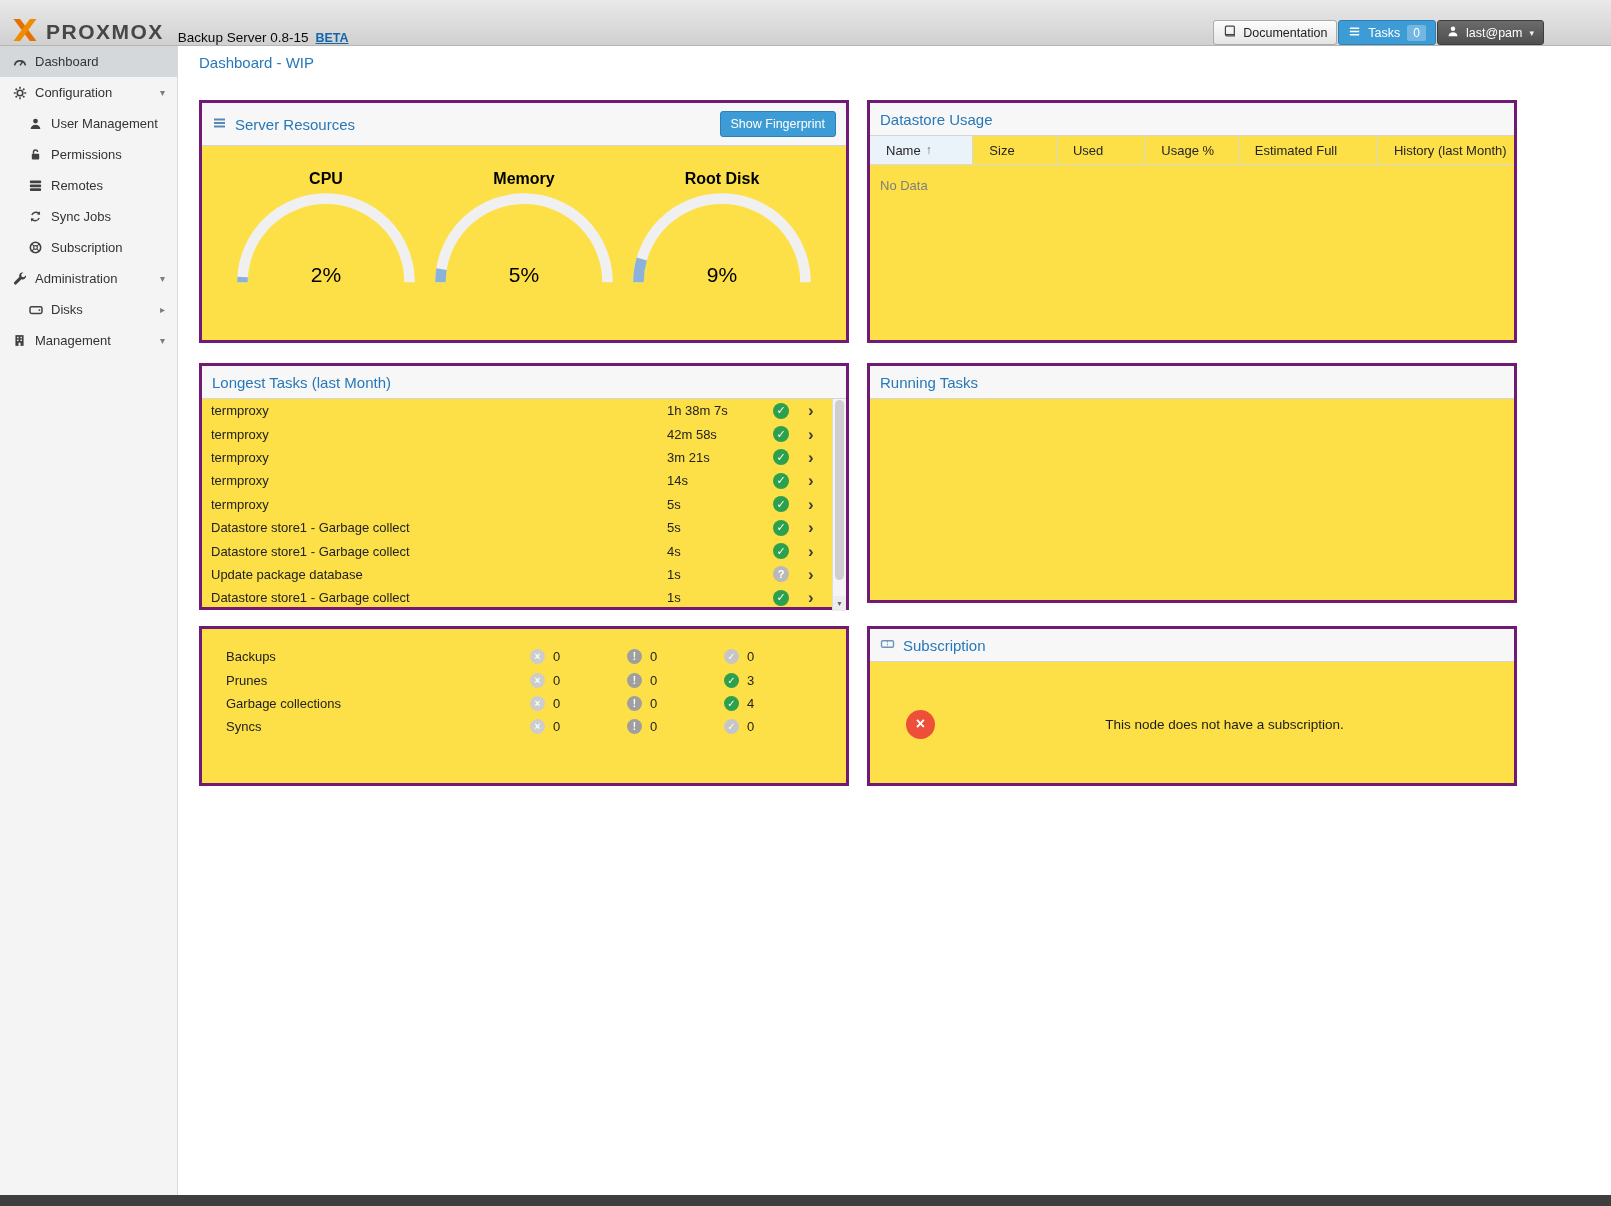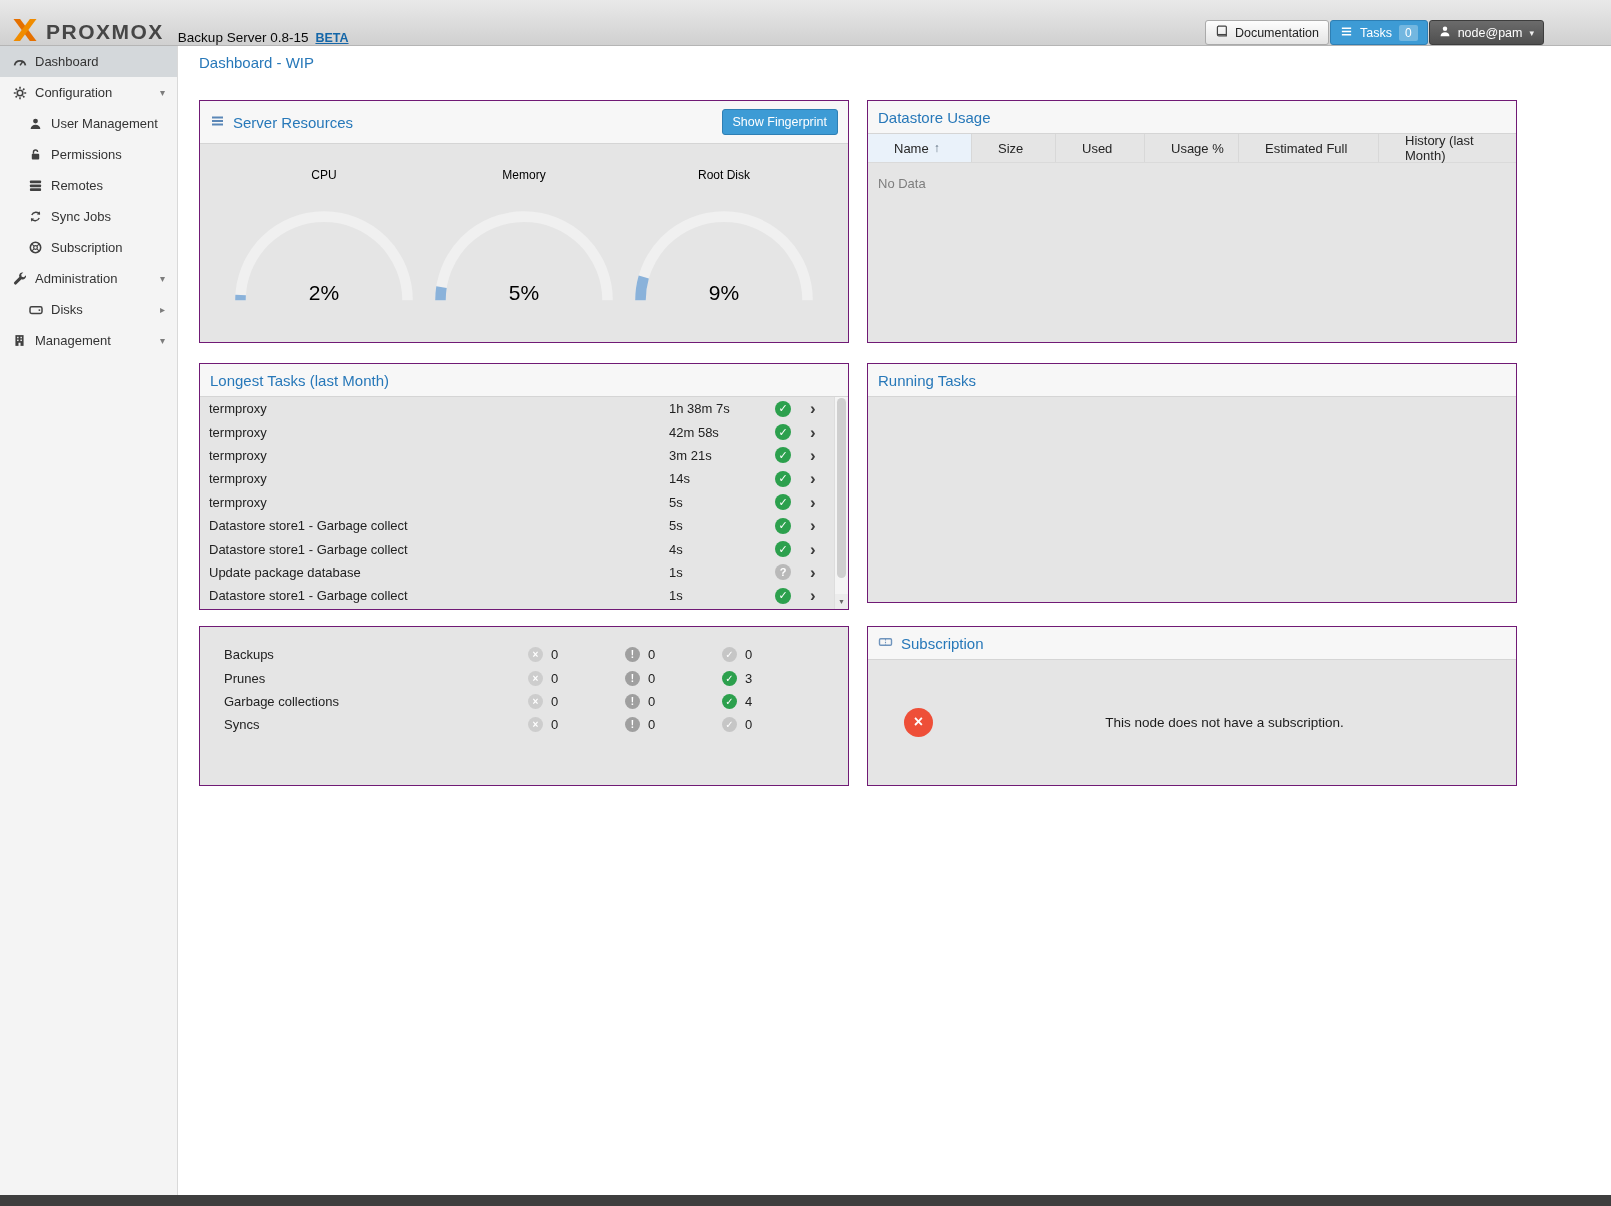--- a/index.html
+++ b/index.html
@@ -27,48 +27,48 @@
   .nav-item.selected{background:#d4d8db}
   .nav-icon{width:15px;display:inline-flex;justify-content:center;color:#414141;flex:0 0 15px}
   .nav-icon svg{display:block}
   .nav-arrow{position:absolute;right:12px;color:#7c7c7c;font-size:10px}
 
   
   .main{position:absolute;left:178px;top:46px;right:0;bottom:11px;background:#fff}
   .page-title{padding:8px 0 0 21px;color:#2778b9;font-size:15px}
   .bottom-bar{position:absolute;left:0;right:0;bottom:0;height:11px;background:#3e3e3e}
 
-  .panel{position:absolute;background:#e5e5e5;border:1px solid #701a75}
+  .panel{position:absolute;background:#fde047;border:3px solid #701a75}
   .panel-header{display:flex;align-items:center;height:33px;padding:0 10px;border-bottom:1px solid #d5d5d5;background:#f7f7f7;gap:8px}
   .panel-header.tall{height:43px}
   .panel-title{color:#2778b9;font-size:15px}
   .spacer{flex:1}
   .btn-fingerprint{background:#3d9bd5;border:1px solid #2e7fb4;color:#fff;border-radius:3px;height:26px;display:inline-flex;align-items:center;padding:0 10px;font-size:12.5px;cursor:pointer}
 
   
   .p-resources{left:21px;top:54px;width:650px;height:243px}
   .p-datastore{left:689px;top:54px;width:650px;height:243px}
   .p-longest{left:21px;top:317px;width:650px;height:247px}
   .p-running{left:689px;top:317px;width:650px;height:240px}
   .p-summary{left:21px;top:580px;width:650px;height:160px}
   .p-subscription{left:689px;top:580px;width:650px;height:160px}
 
   
   .gauges{display:flex;justify-content:space-between;padding:24px 28px 0}
   .gauge{width:192px;text-align:center}
-  .gauge-label{font-size:12px;font-weight:normal;color:#000;margin-bottom:24px}
+  .gauge-label{font-size:16px;font-weight:bold;color:#000;}
   .gauge-arc{position:relative;width:192px;height:100px;margin:0 auto}
   .gauge-arc svg{width:192px;height:100px;display:block}
   .arc-bg{fill:none;stroke:#f0f0f0;stroke-width:11}
   .arc-val{fill:none;stroke:#8ab2da;stroke-width:11}
   .gauge-value{position:absolute;left:0;right:0;bottom:1px;font-size:21px;color:#000}
 
   
   .dt-head{display:flex;height:29px;border-bottom:1px solid #dadada}
-  .dt-cell{display:flex;align-items:center;gap:5px;padding-left:26px;border-right:1px solid #d8d8d8;font-size:13px;color:#252525;cursor:pointer}
+  .dt-cell{display:flex;align-items:center;gap:5px;padding-left:16px;border-right:1px solid #d8d8d8;font-size:13px;color:#252525;cursor:pointer}
   .dt-cell.sorted{background:#eaf2fa}
   .sort-arrow{color:#5a6b7c;font-size:12px}
   .w1{width:104px}.w2{width:84px}.w3{width:89px}.w4{width:94px}.w5{width:140px}.w6{width:137px;border-right:none}
   .no-data{padding:13px 10px;color:#7e7e7e}
 
   
   .task-list{position:relative;height:212px;padding-right:14px;overflow:hidden}
   .task-row{display:flex;align-items:center;height:23.4px;padding-left:9px;cursor:pointer}
   .task-name{flex:1}
   .task-dur{width:106px}
@@ -134,21 +134,21 @@
       <span>Tasks</span>
       <span class="badge">0</span>
     </div>
     <div class="btn btn-dark">
       <span>
         <svg width="12" height="12" viewBox="0 0 14 14">
             <circle cx="7" cy="4.4" r="2.6" fill="#fff"></circle>
             <path d="M1.8 13c0-2.9 2.3-4.6 5.2-4.6s5.2 1.7 5.2 4.6z" fill="#fff"></path>
           </svg>
       </span>
-      <span>node@pam</span>
+      <span>last@pam</span>
       <span class="caret">▾</span>
     </div>
   </div>
 </div>
 
 <div class="sidebar">
   <div class="nav-item selected">
     <span class="nav-icon">
       <svg width="14" height="14" viewBox="0 0 14 14">
           <path d="M1.6 10.3a5.5 5.5 0 0110.8 0" fill="none" stroke="currentColor" stroke-width="1.8"></path>

